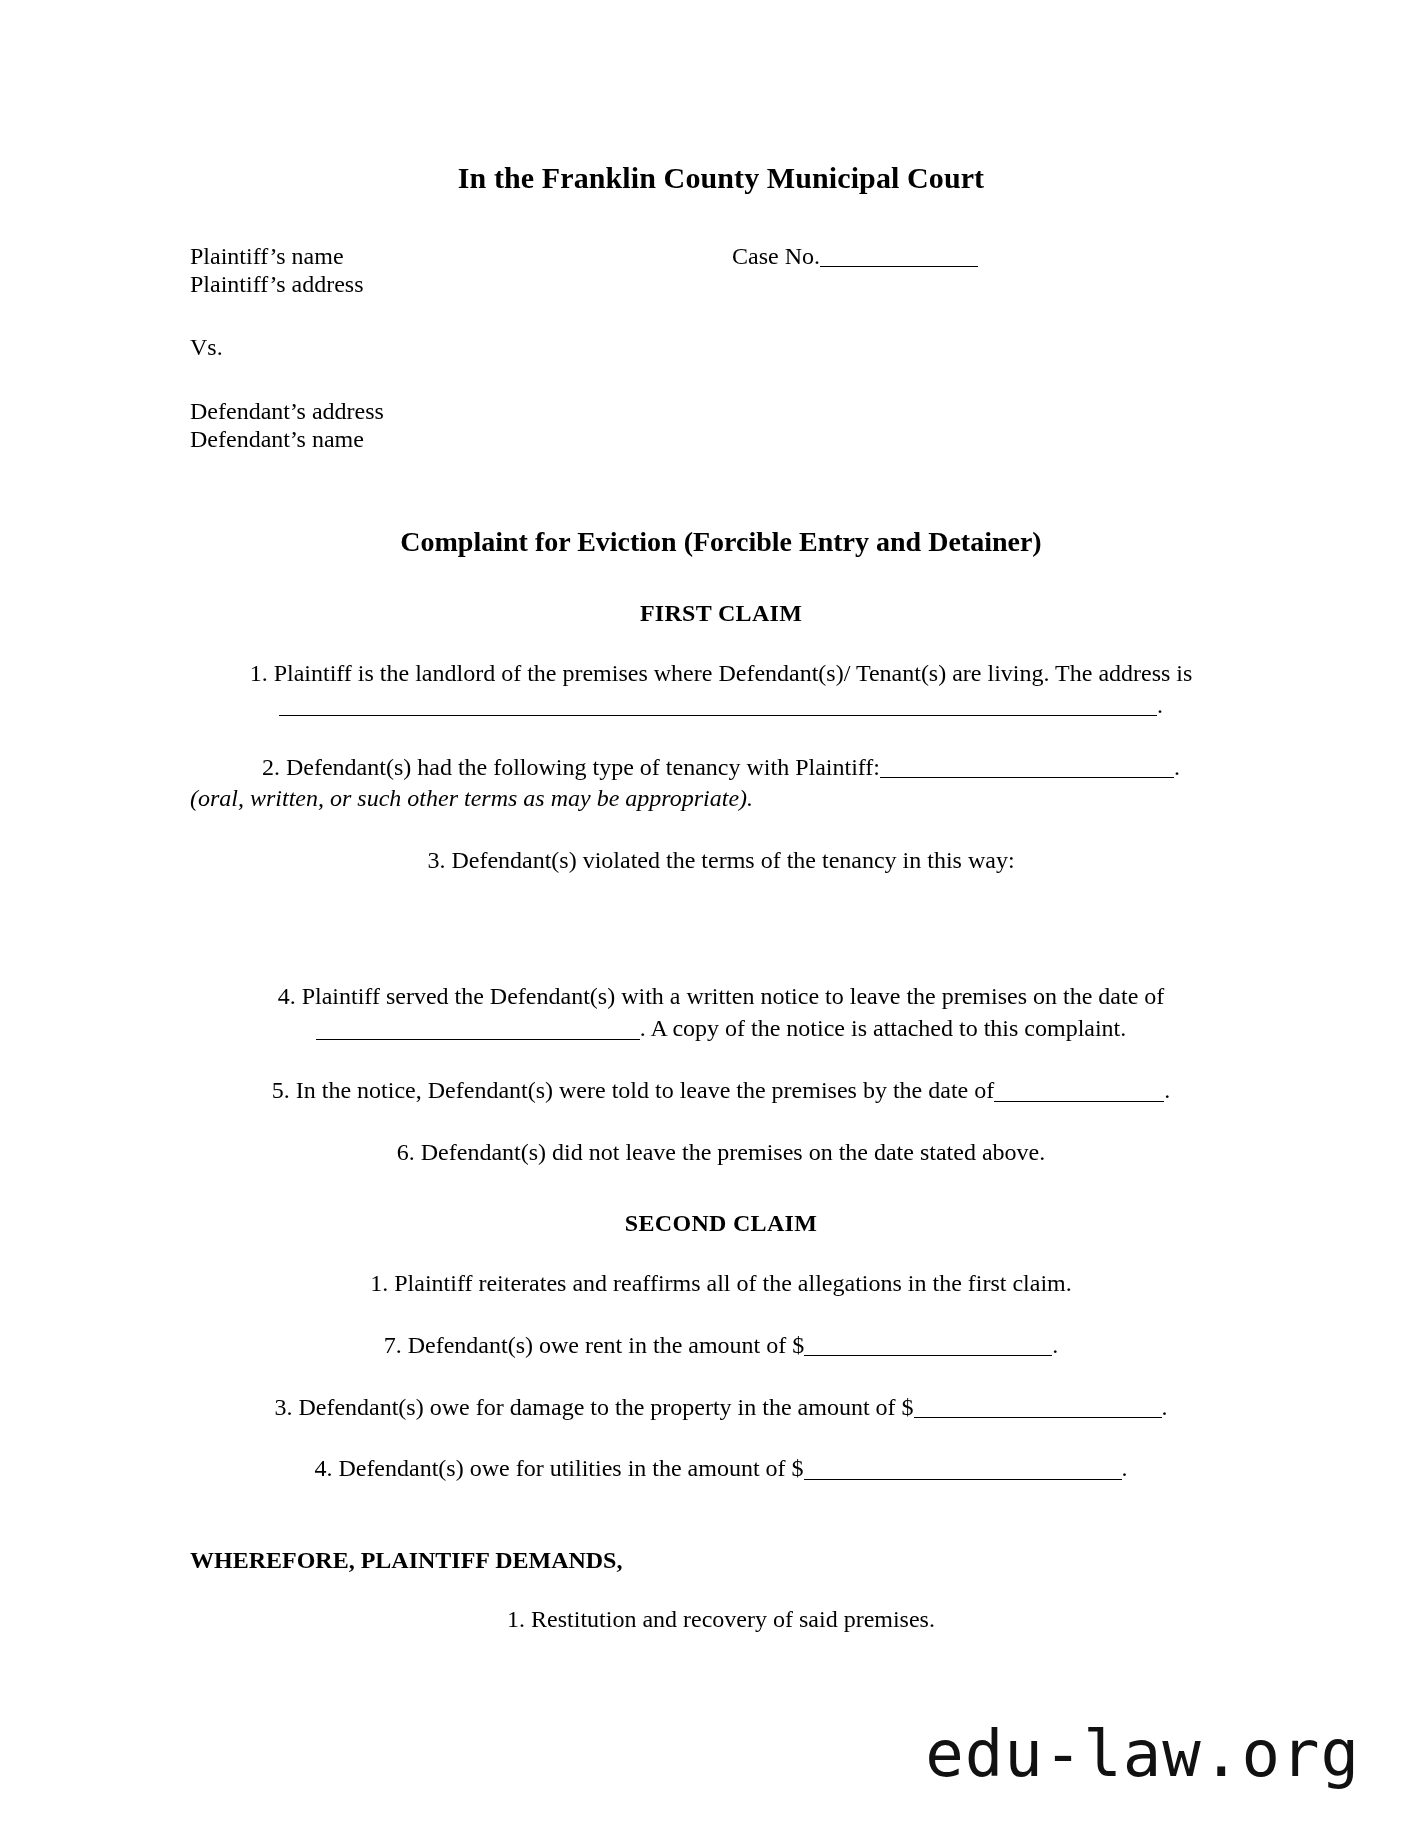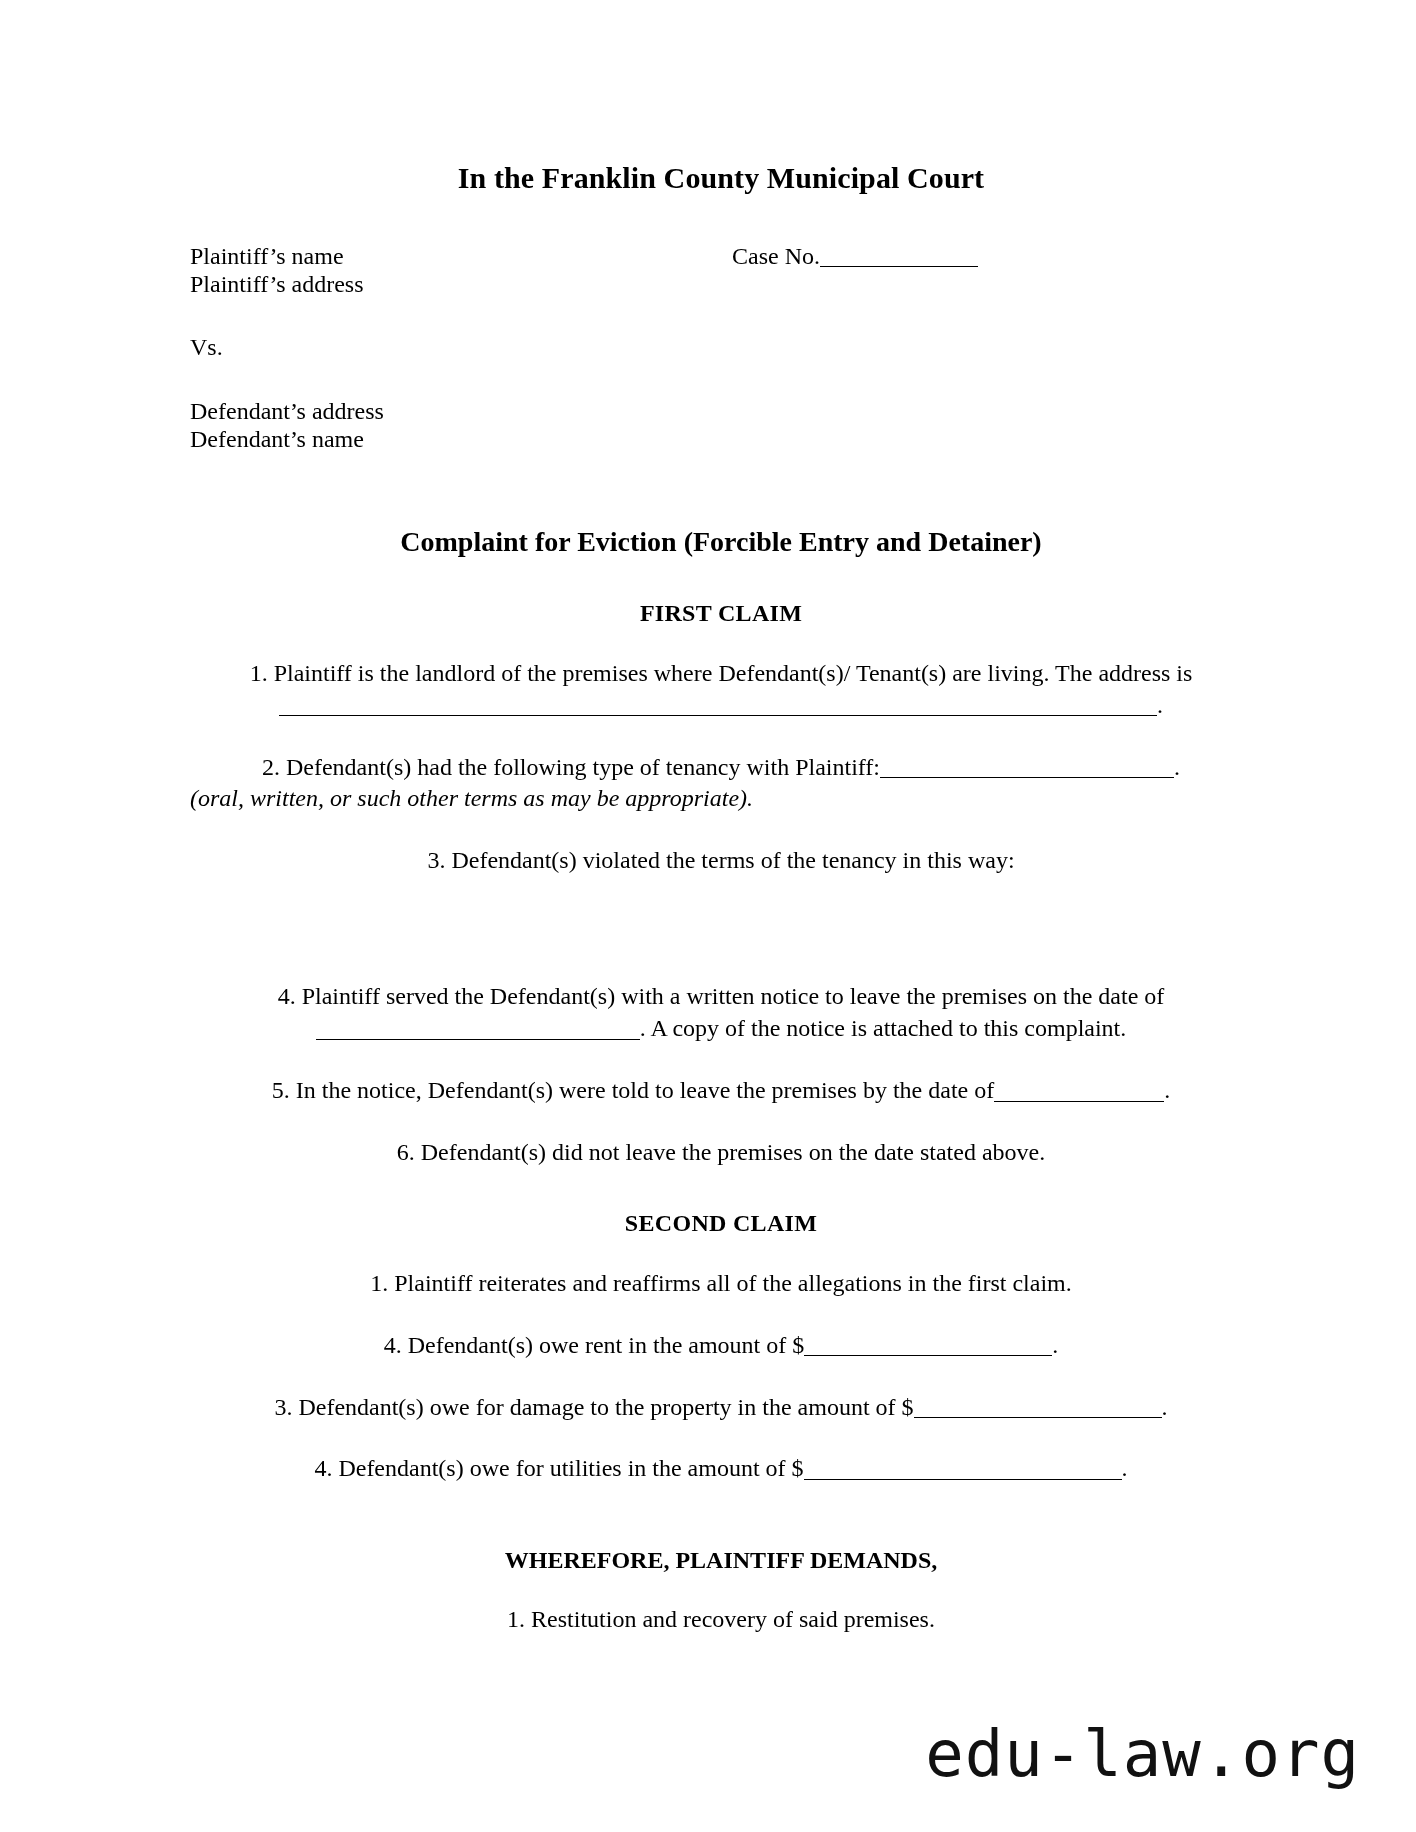--- a/index.html
+++ b/index.html
@@ -105,21 +105,20 @@
     margin: 0;
   }
   .gap-block {
     height: 74px;
   }
   .demands {
     font-size: 24px;
     font-weight: bold;
     margin: 0;
     padding-top: 62px;
-    text-align: center;
   }
 
   
   .rule {
     display: inline-block;
     border-bottom: 1.6px solid #000;
     vertical-align: baseline;
     height: 1.02em;
     margin-bottom: -0.16em;
   }
@@ -186,21 +185,21 @@
     <p class="para"><span>4. Plaintiff served the Defendant(s) with a written notice to leave the premises on the date of </span><span class="rule rule-served"></span><span>. A copy of the notice is attached to this complaint.</span></p>
 
     <p class="para"><span>5. In the notice, Defendant(s) were told to leave the premises by the date of</span><span class="rule rule-notice"></span><span>.</span></p>
 
     <p class="para">6. Defendant(s) did not leave the premises on the date stated above.</p>
 
     <h3 class="claim-heading">SECOND CLAIM</h3>
 
     <p class="para">1. Plaintiff reiterates and reaffirms all of the allegations in the first claim.</p>
 
-    <p class="para"><span>4. Defendant(s) owe rent in the amount of $</span><span class="rule rule-rent"></span><span>.</span></p>
+    <p class="para"><span>7. Defendant(s) owe rent in the amount of $</span><span class="rule rule-rent"></span><span>.</span></p>
 
     <p class="para"><span>3. Defendant(s) owe for damage to the property in the amount of $</span><span class="rule rule-damage"></span><span>.</span></p>
 
     <p class="para"><span>4. Defendant(s) owe for utilities in the amount of $</span><span class="rule rule-util"></span><span>.</span></p>
 
     <p class="demands">WHEREFORE, PLAINTIFF DEMANDS,</p>
 
     <p class="para">1. Restitution and recovery of said premises.</p>
 
   </div>

